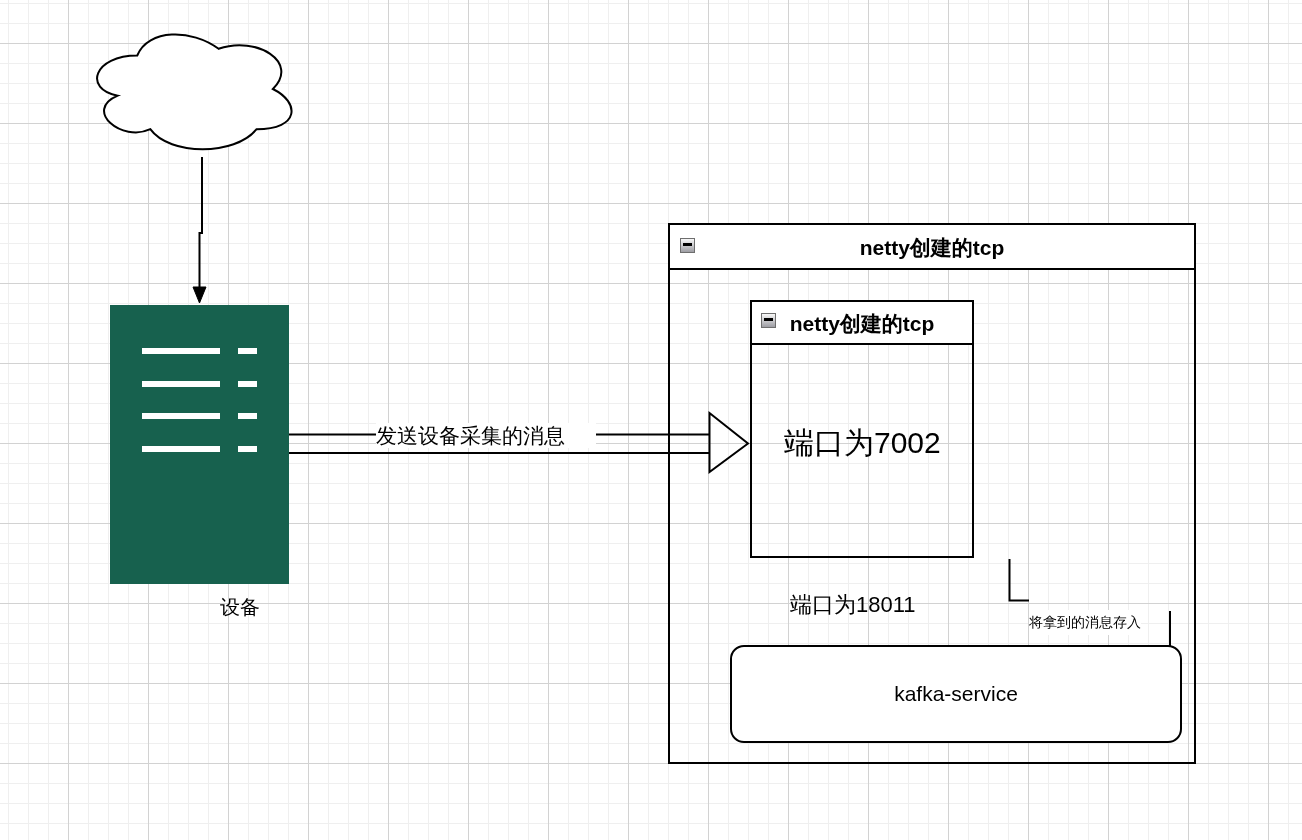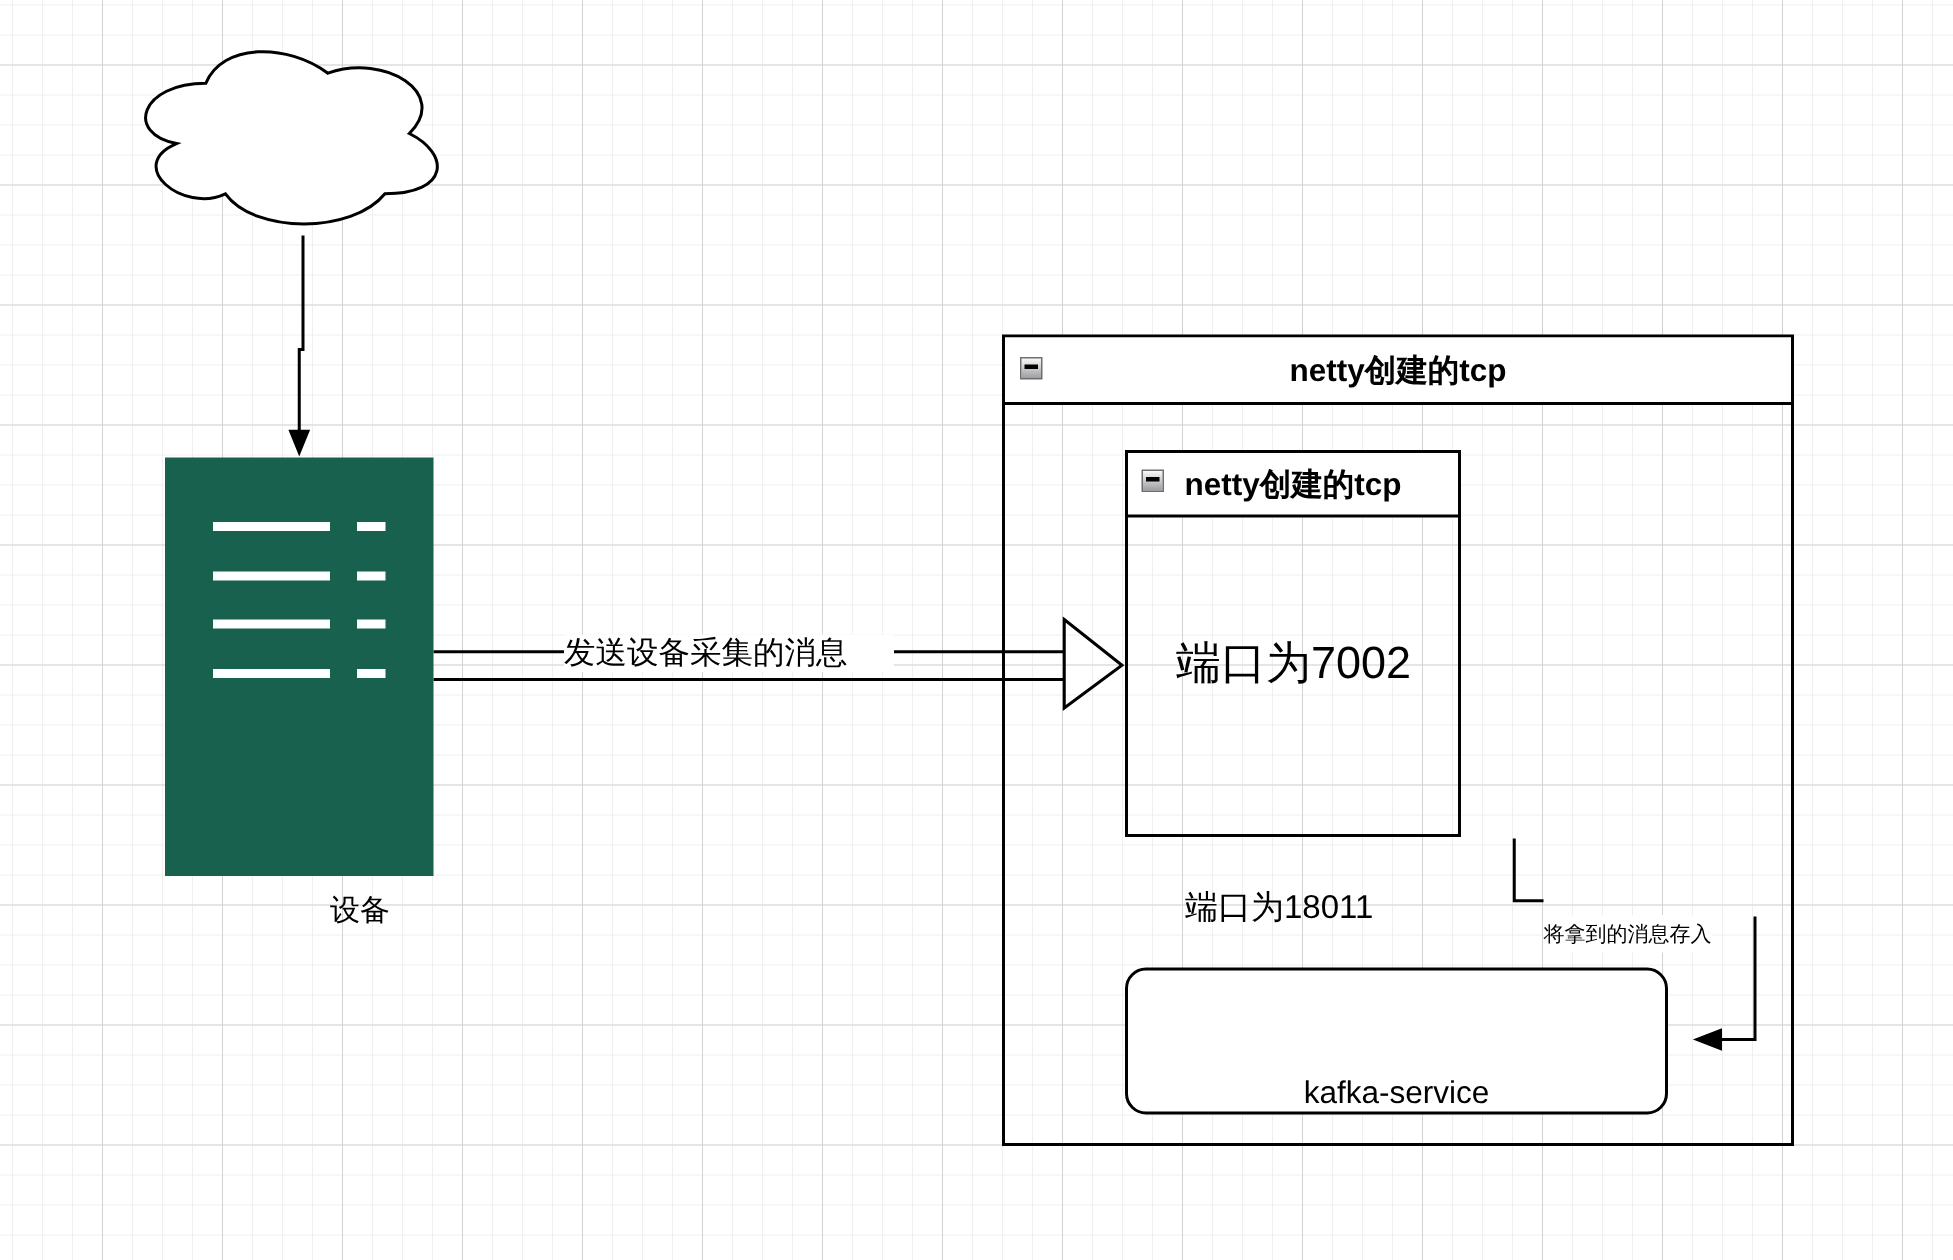--- a/index.html
+++ b/index.html
@@ -91,24 +91,24 @@
     text-align: left; font-size: 22px; line-height: 26px;
   }
 
   .store-label {
     left: 1029px; top: 610px;
     font-size: 14px; line-height: 25px;
     background: #ffffff; white-space: nowrap;
   }
 
   .kafka {
-    left: 750px; top: 645px; width: 362px; height: 98px;
+    left: 730px; top: 645px; width: 452px; height: 98px;
     border: 2px solid #000; border-radius: 14px;
     background: #ffffff;
-    display: flex; align-items: flex-end; justify-content: center;
+    display: flex; align-items: center; justify-content: center;
     font-size: 21px;
   }
 </style>
 </head>
 <body>
 
 <div class="canvas">
 
   <svg class="layer">
 

